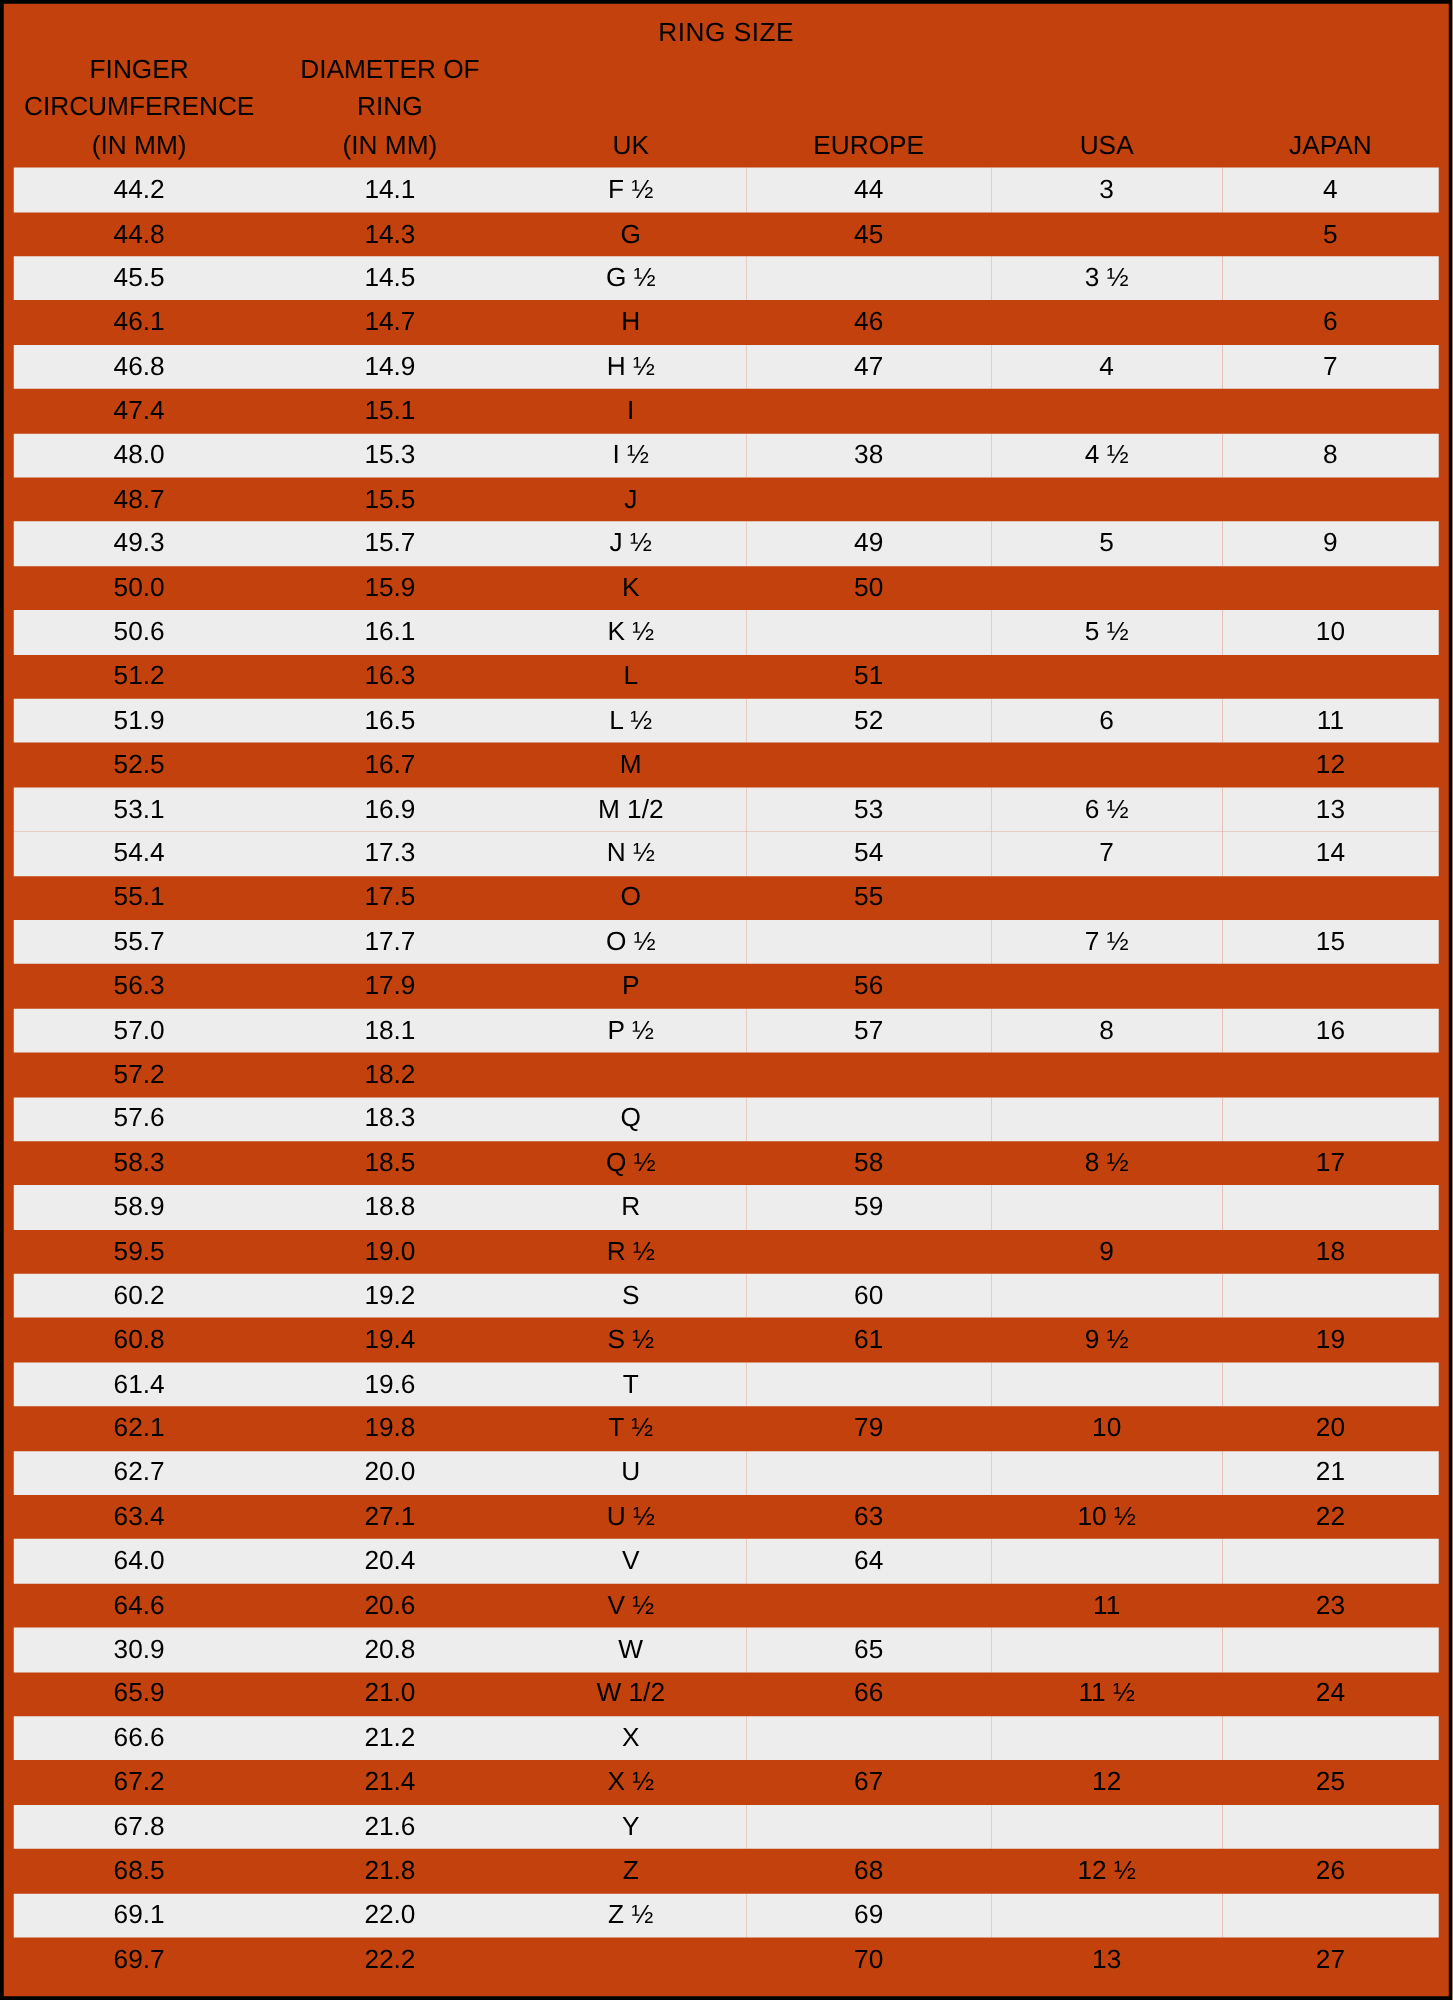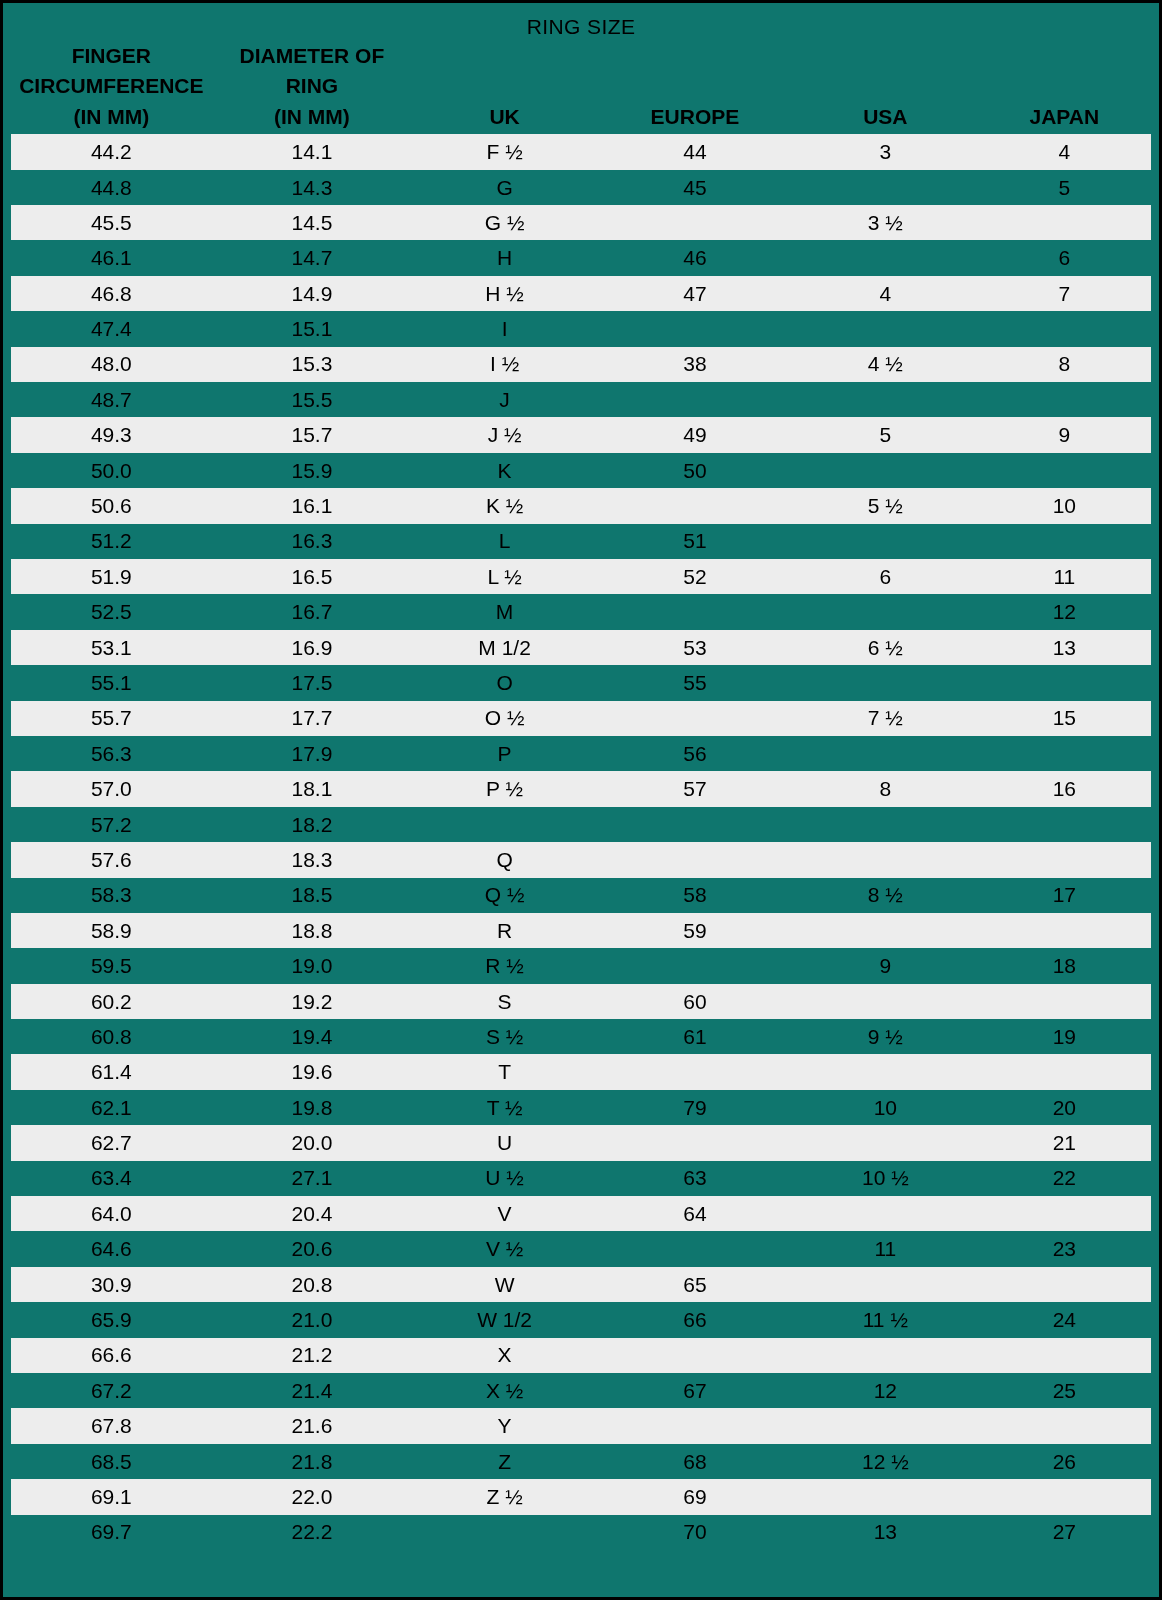--- a/index.html
+++ b/index.html
@@ -8,21 +8,21 @@
     background: #ffffff;
   }
   body {
     font-family: "Liberation Sans", sans-serif;
     color: #000000;
   }
   .page {
     width: 1162px;
     height: 1600px;
     box-sizing: border-box;
-    background: #0f766e;
+    background: #c2410c;
     border: 3px solid #000000;
     position: relative;
     overflow: hidden;
   }
   .inner {
     padding: 6px 8px 0 8px;
   }
   .super-title {
     text-align: center;
     font-size: 21px;
@@ -37,21 +37,21 @@
     font-size: 21px;
   }
   table.ring col.c0 { width: 17.6%; }
   table.ring col.c1 { width: 17.6%; }
   table.ring col.c2 { width: 16.2%; }
   table.ring col.c3 { width: 17.2%; }
   table.ring col.c4 { width: 16.2%; }
   table.ring col.c5 { width: 15.2%; }
 
   table.ring thead th {
-    font-weight: bold;
+    font-weight: normal;
     text-align: center;
     vertical-align: bottom;
     padding: 0 4px 2px 4px;
     line-height: 1.45;
     font-size: 21px;
   }
   table.ring thead th .ln {
     display: block;
     white-space: nowrap;
   }
@@ -223,20 +223,28 @@
             <td>12</td>
           </tr>
           <tr class="alt">
             <td>53.1</td>
             <td>16.9</td>
             <td>M 1/2</td>
             <td>53</td>
             <td>6 ½</td>
             <td>13</td>
           </tr>
+          <tr class="alt">
+            <td>54.4</td>
+            <td>17.3</td>
+            <td>N ½</td>
+            <td>54</td>
+            <td>7</td>
+            <td>14</td>
+          </tr>
           <tr>
             <td>55.1</td>
             <td>17.5</td>
             <td>O</td>
             <td>55</td>
             <td></td>
             <td></td>
           </tr>
           <tr class="alt">
             <td>55.7</td>

